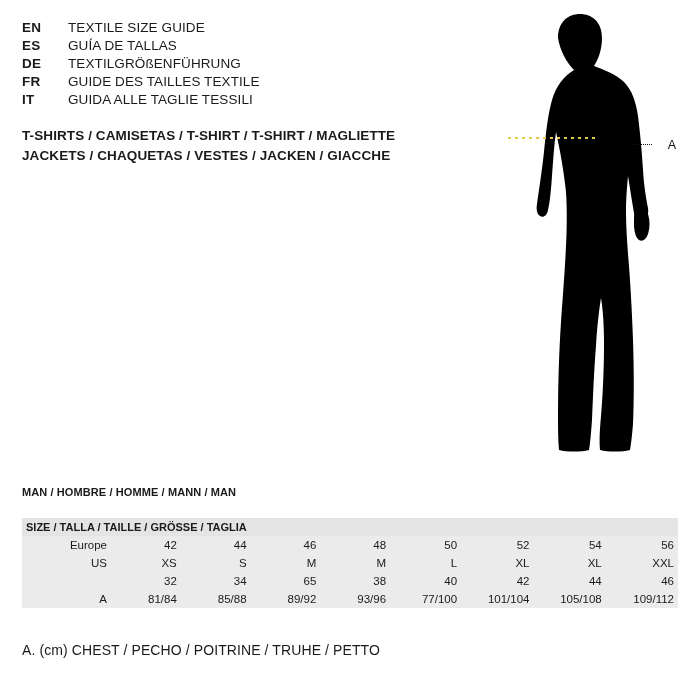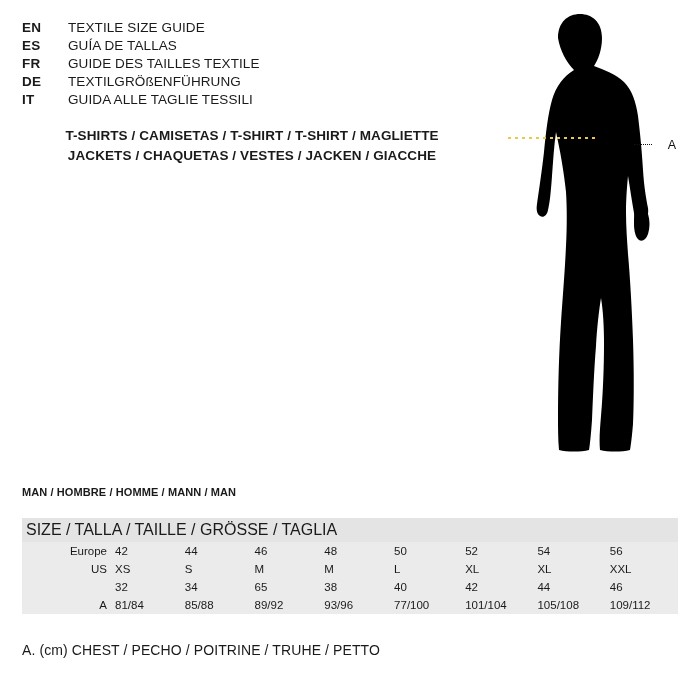--- a/index.html
+++ b/index.html
@@ -51,21 +51,20 @@
     position: absolute;
     left: 22px;
     top: 128px;
     width: 460px;
   }
   .category-line {
     font-size: 13.5px;
     font-weight: 700;
     letter-spacing: 0.1px;
     margin-bottom: 5px;
-    text-align: center;
   }
 
   
   .figure-wrap {
     position: absolute;
     left: 470px;
     top: 10px;
     width: 210px;
     height: 460px;
   }
@@ -102,38 +101,38 @@
   .size-table {
     position: absolute;
     left: 22px;
     top: 518px;
     width: 656px;
     border-collapse: collapse;
     font-size: 11.5px;
   }
   .size-table tr.header-row td {
     background: #e4e4e4;
-    font-weight: 400;
+    font-weight: 700;
     text-align: left;
     padding: 3px 4px;
-    font-size: 16px;
+    font-size: 11px;
   }
   .size-table td {
     padding: 3px 4px;
     background: #ffffff;
   }
   .size-table tr.shade td {
     background: #ebebeb;
   }
   .size-table td.label-cell {
     text-align: right;
     width: 92px;
   }
   .size-table td.val {
-    text-align: left;
+    text-align: right;
     width: 70px;
   }
 
   .footnote {
     position: absolute;
     left: 22px;
     top: 642px;
     font-size: 14px;
     font-weight: 400;
     letter-spacing: 0.1px;
@@ -147,26 +146,26 @@
   <div class="lang-block">
     <div class="lang-row">
       <div class="lang-code">EN</div>
       <div class="lang-text">TEXTILE SIZE GUIDE</div>
     </div>
     <div class="lang-row">
       <div class="lang-code">ES</div>
       <div class="lang-text">GUÍA DE TALLAS</div>
     </div>
     <div class="lang-row">
+      <div class="lang-code">DE</div>
+      <div class="lang-text">TEXTILGRÖßENFÜHRUNG</div>
+    </div>
+    <div class="lang-row">
       <div class="lang-code">FR</div>
       <div class="lang-text">GUIDE DES TAILLES TEXTILE</div>
-    </div>
-    <div class="lang-row">
-      <div class="lang-code">DE</div>
-      <div class="lang-text">TEXTILGRÖßENFÜHRUNG</div>
     </div>
     <div class="lang-row">
       <div class="lang-code">IT</div>
       <div class="lang-text">GUIDA ALLE TAGLIE TESSILI</div>
     </div>
   </div>
 
   <div class="category-block">
     <div class="category-line">T-SHIRTS / CAMISETAS / T-SHIRT / T-SHIRT / MAGLIETTE</div>
     <div class="category-line">JACKETS / CHAQUETAS / VESTES / JACKEN / GIACCHE</div>

